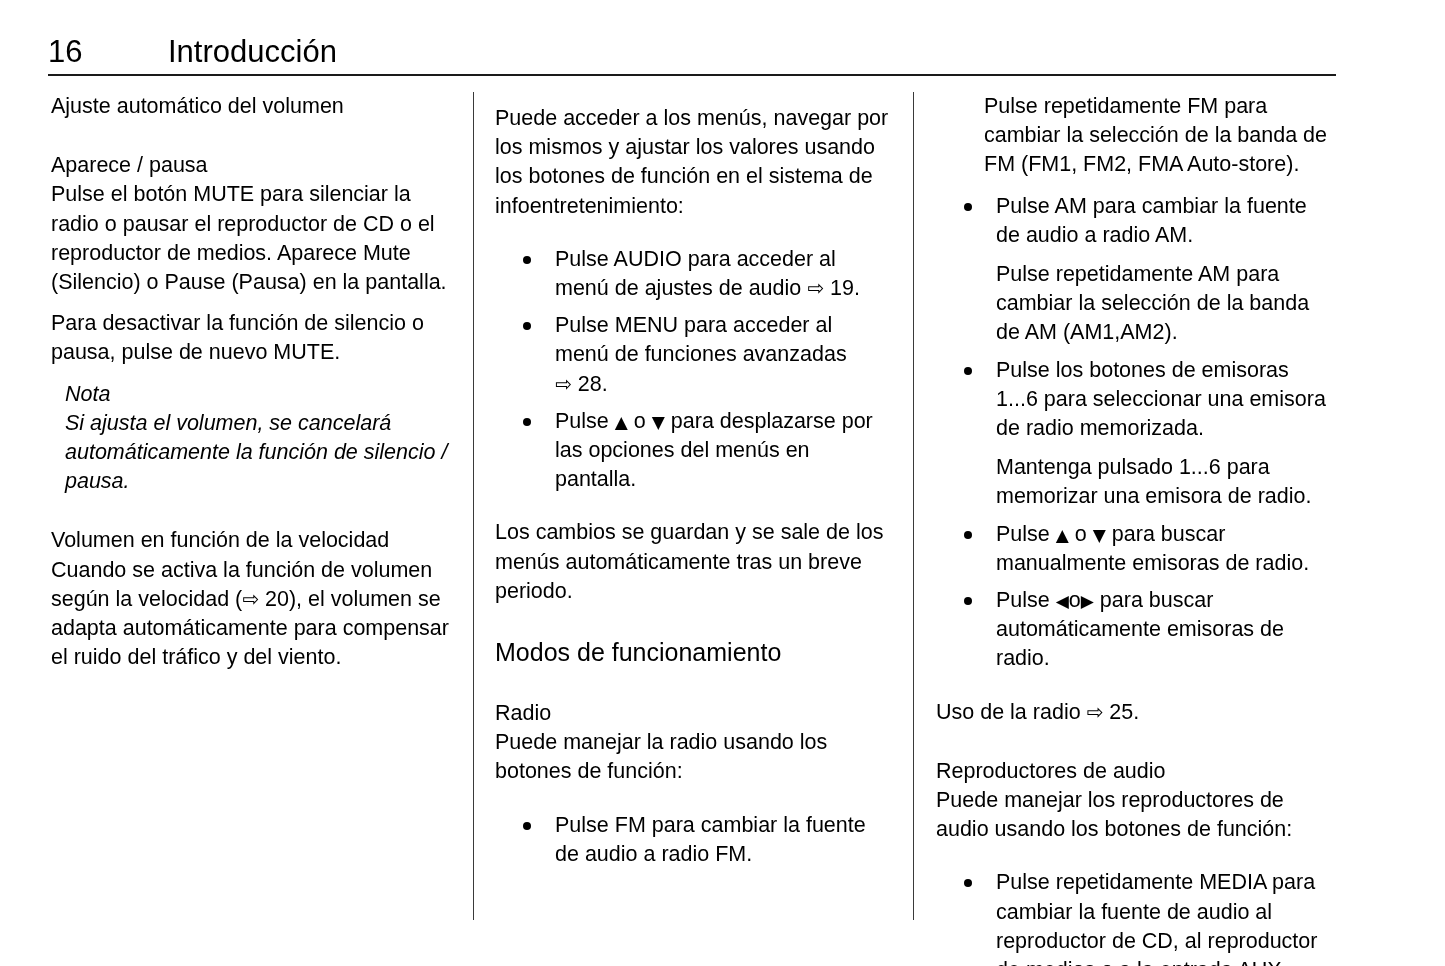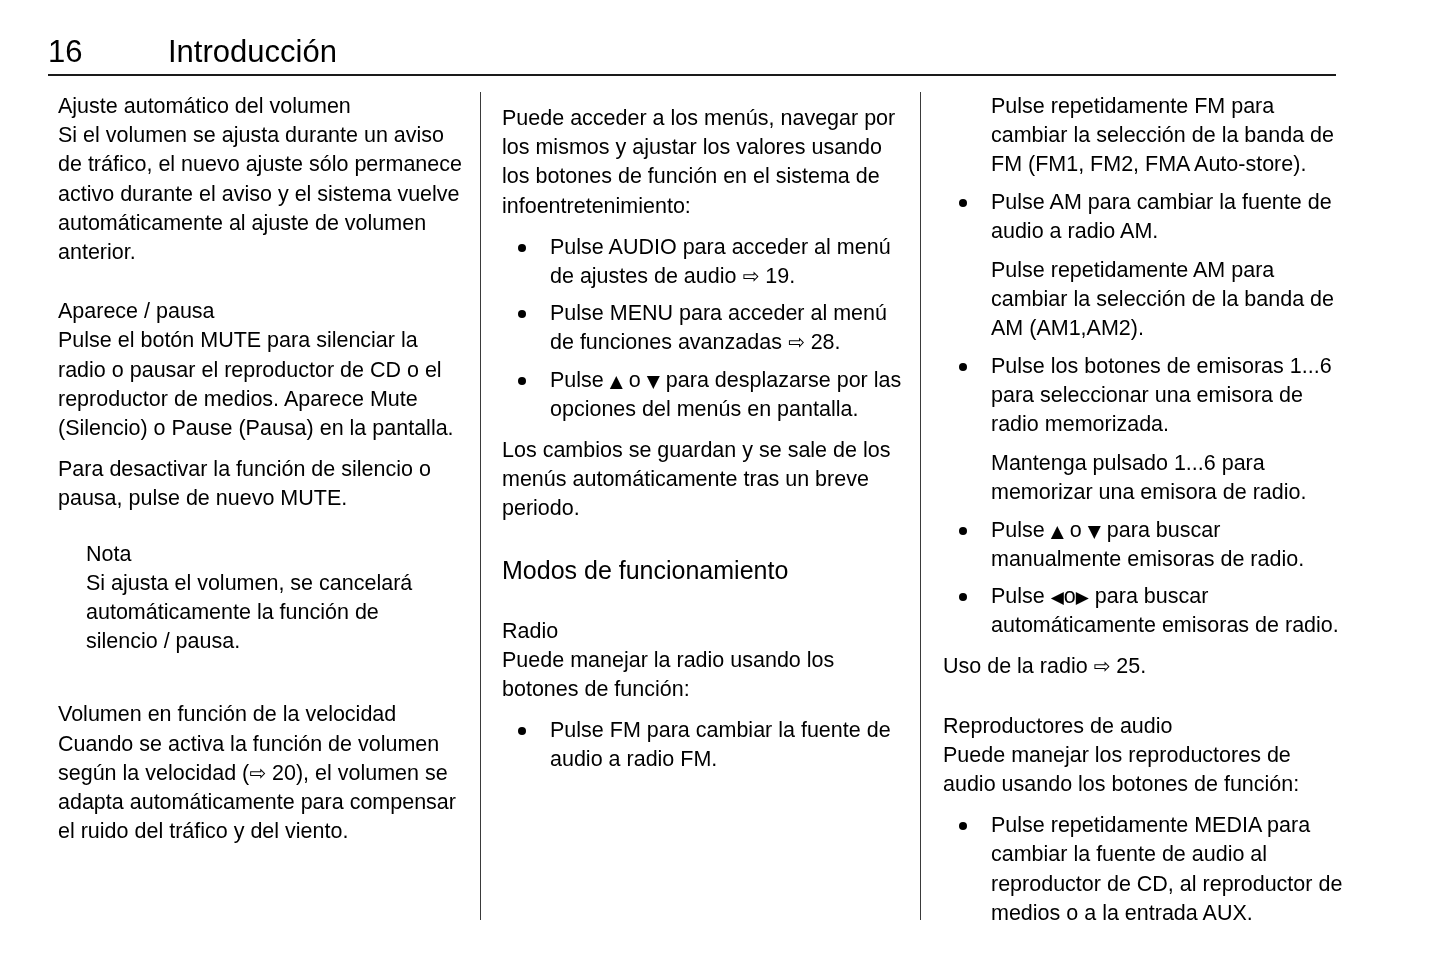--- a/index.html
+++ b/index.html
@@ -50,21 +50,21 @@
     left: 48px;
     top: 74px;
     width: 1288px;
     height: 0;
     border-top: 2px solid #1a1a1a;
   }
 
   
   .columns {
     position: absolute;
-    left: 8px;
+    left: 1px;
     top: 92px;
     width: 1205px;
     height: 830px;
   }
   .col {
     position: absolute;
     top: 0;
     width: 400px;
     font-size: 21.5px;
     line-height: 29.2px;
@@ -99,28 +99,29 @@
   p.body {
     margin: 0;
     font-size: 21.5px;
     line-height: 29.2px;
   }
   .gap-sm { height: 12px; }
   .gap-md { height: 22px; }
   .gap-lg { height: 30px; }
 
   .note {
-    margin: 14px;
+    margin: 0;
     padding-left: 14px;
+    font-style: italic;
   }
   .note .h3 { margin: 0; }
 
   ul.bullets {
     list-style: none;
-    margin: 0;
+    margin: 12px;
     padding: 0;
   }
   ul.bullets > li {
     position: relative;
     padding-left: 48px;
     margin: 0 0 8px 0;
     font-size: 21.5px;
     line-height: 29.2px;
   }
   ul.bullets > li:last-child { margin-bottom: 0; }
@@ -166,21 +167,20 @@
   <div class="header-rule"></div>
 
   <div class="columns">
 
     <div class="divider divider-1"></div>
     <div class="divider divider-2"></div>
 
     <div class="col col-1">
 
       <h2 class="h3">Ajuste automático del volumen</h2>
-      <p class="body">Si el volumen se ajusta durante un aviso de tráfico, el nuevo ajuste sólo permanece activo durante el aviso y el sistema vuelve automáticamente al ajuste de volumen anterior.</p>
 
       <div class="gap-lg"></div>
 
       <h2 class="h3">Aparece / pausa</h2>
       <p class="body">Pulse el botón MUTE para silenciar la radio o pausar el reproductor de CD o el reproductor de medios. Aparece Mute (Silencio) o Pause (Pausa) en la pantalla.</p>
 
       <div class="gap-sm"></div>
 
       <p class="body">Para desactivar la función de silencio o pausa, pulse de nuevo MUTE.</p>
 

